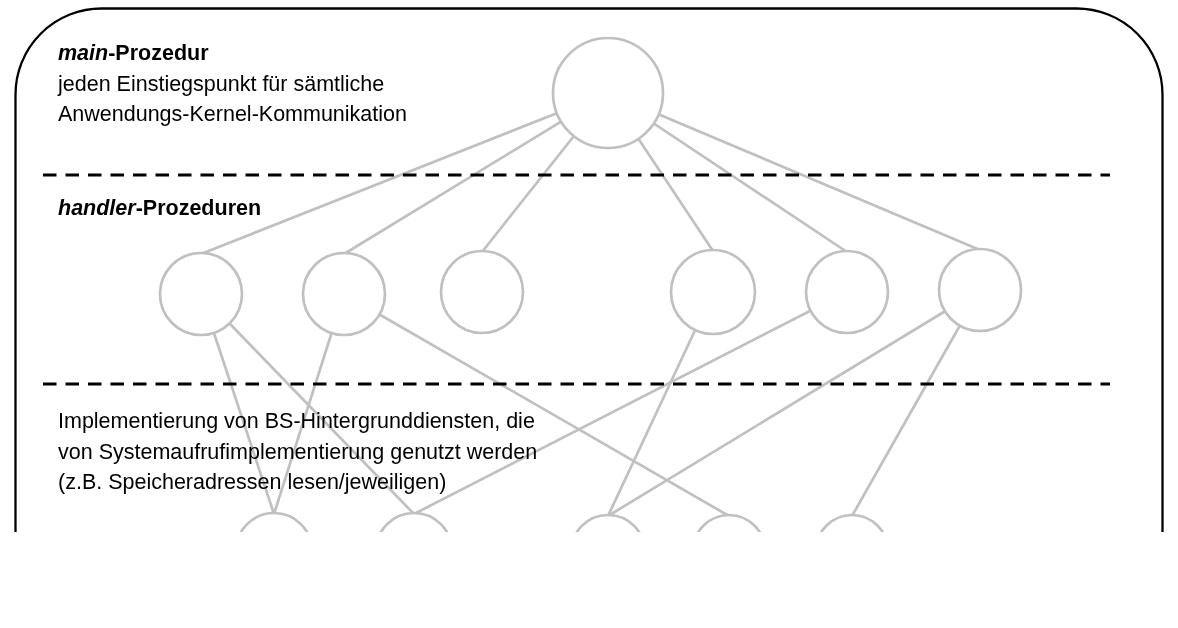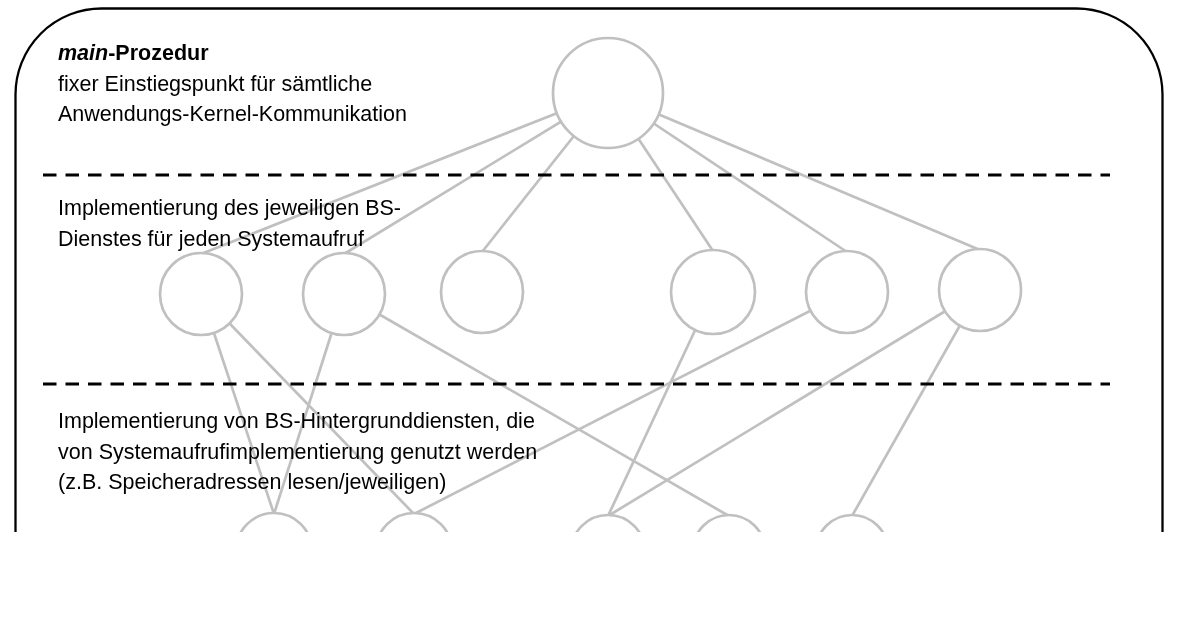--- a/index.html
+++ b/index.html
@@ -69,27 +69,26 @@
         <circle cx="274" cy="551" r="38" fill="#ffffff" stroke="#c0c0c0" stroke-width="2.7"></circle>
         <circle cx="414" cy="551" r="38" fill="#ffffff" stroke="#c0c0c0" stroke-width="2.7"></circle>
         <circle cx="608" cy="552" r="37" fill="#ffffff" stroke="#c0c0c0" stroke-width="2.7"></circle>
         <circle cx="729" cy="551" r="36" fill="#ffffff" stroke="#c0c0c0" stroke-width="2.7"></circle>
         <circle cx="852" cy="551" r="36" fill="#ffffff" stroke="#c0c0c0" stroke-width="2.7"></circle>
       </g>
   </svg>
 
   <div class="section section-main">
     <div class="title"><span class="em">main</span><span>-Prozedur</span></div>
-    <div class="desc">fixer Einstiegspunkt für sämtliche
+    <div class="desc">jeden Einstiegspunkt für sämtliche
 Anwendungs-Kernel-Kommunikation</div>
   </div>
 
   <div class="section section-handler">
-    <div class="desc">Implementierung des jeweiligen BS-
-Dienstes für jeden Systemaufruf</div>
+    <div class="title"><span class="em">handler</span><span>-Prozeduren</span></div>
   </div>
 
   <div class="section section-utility">
     <div class="desc">Implementierung von BS-Hintergrunddiensten, die
 von Systemaufrufimplementierung genutzt werden
 (z.B. Speicheradressen lesen/jeweiligen)</div>
   </div>
 
 </div>
 

